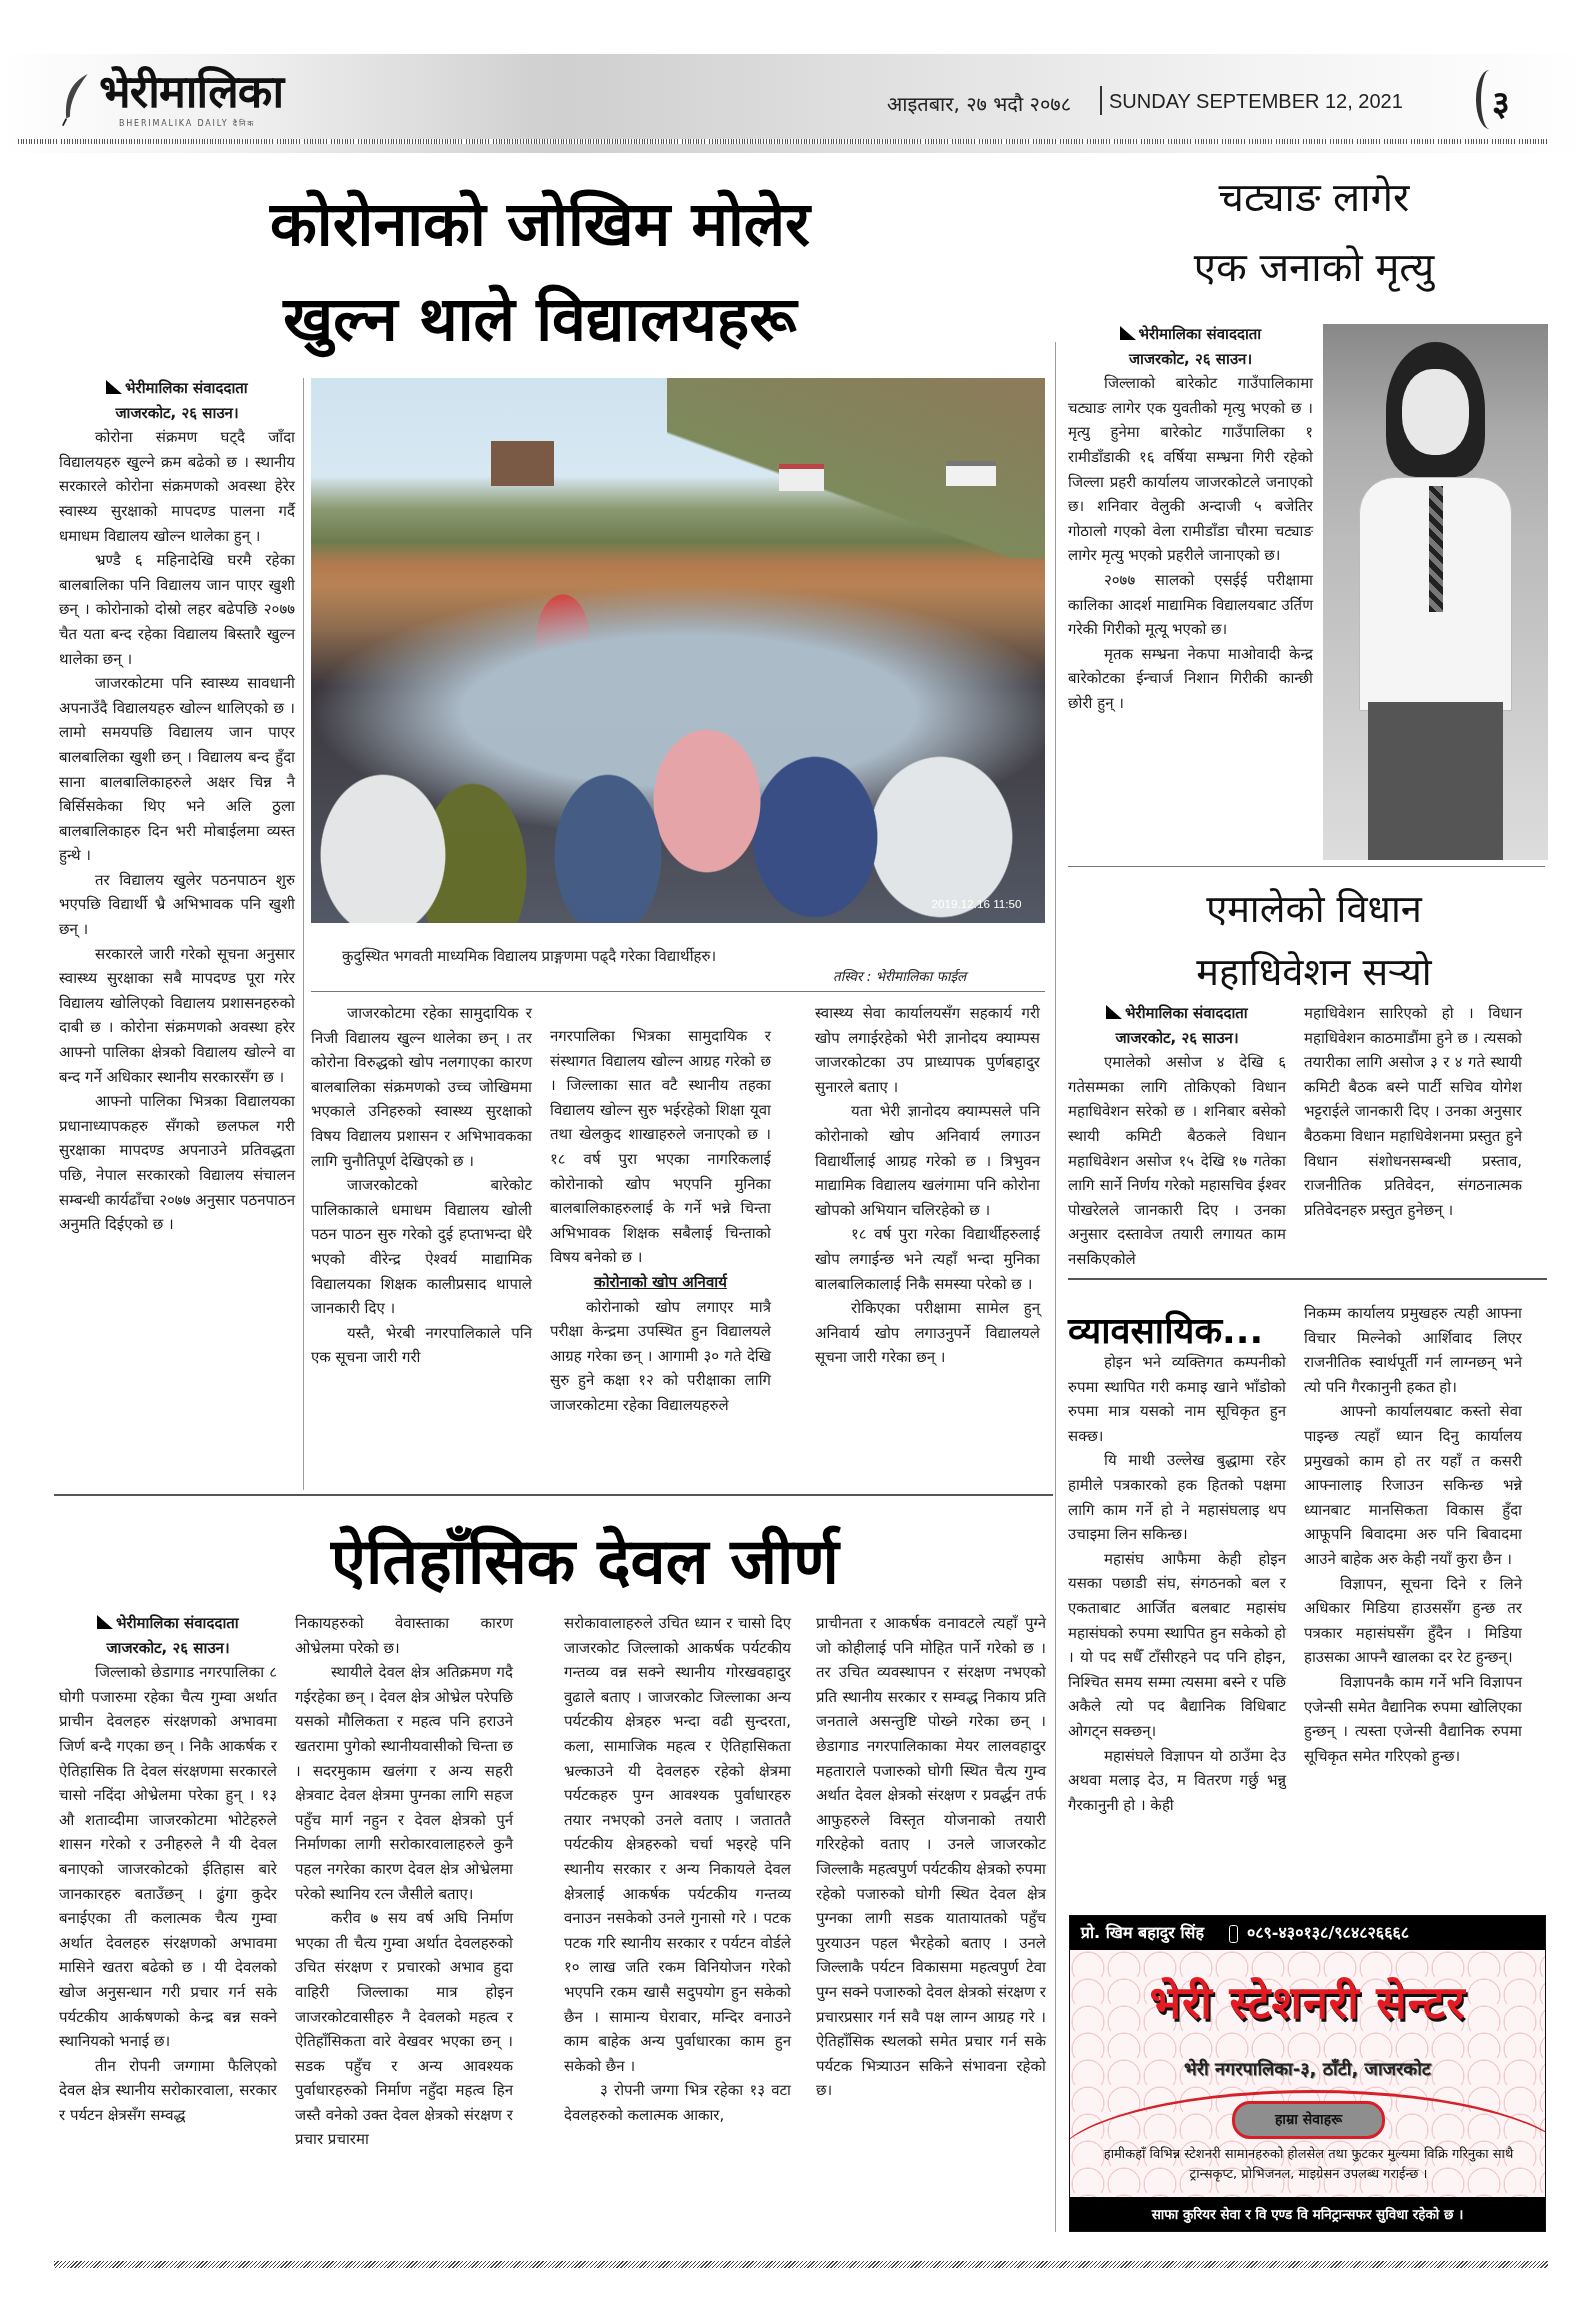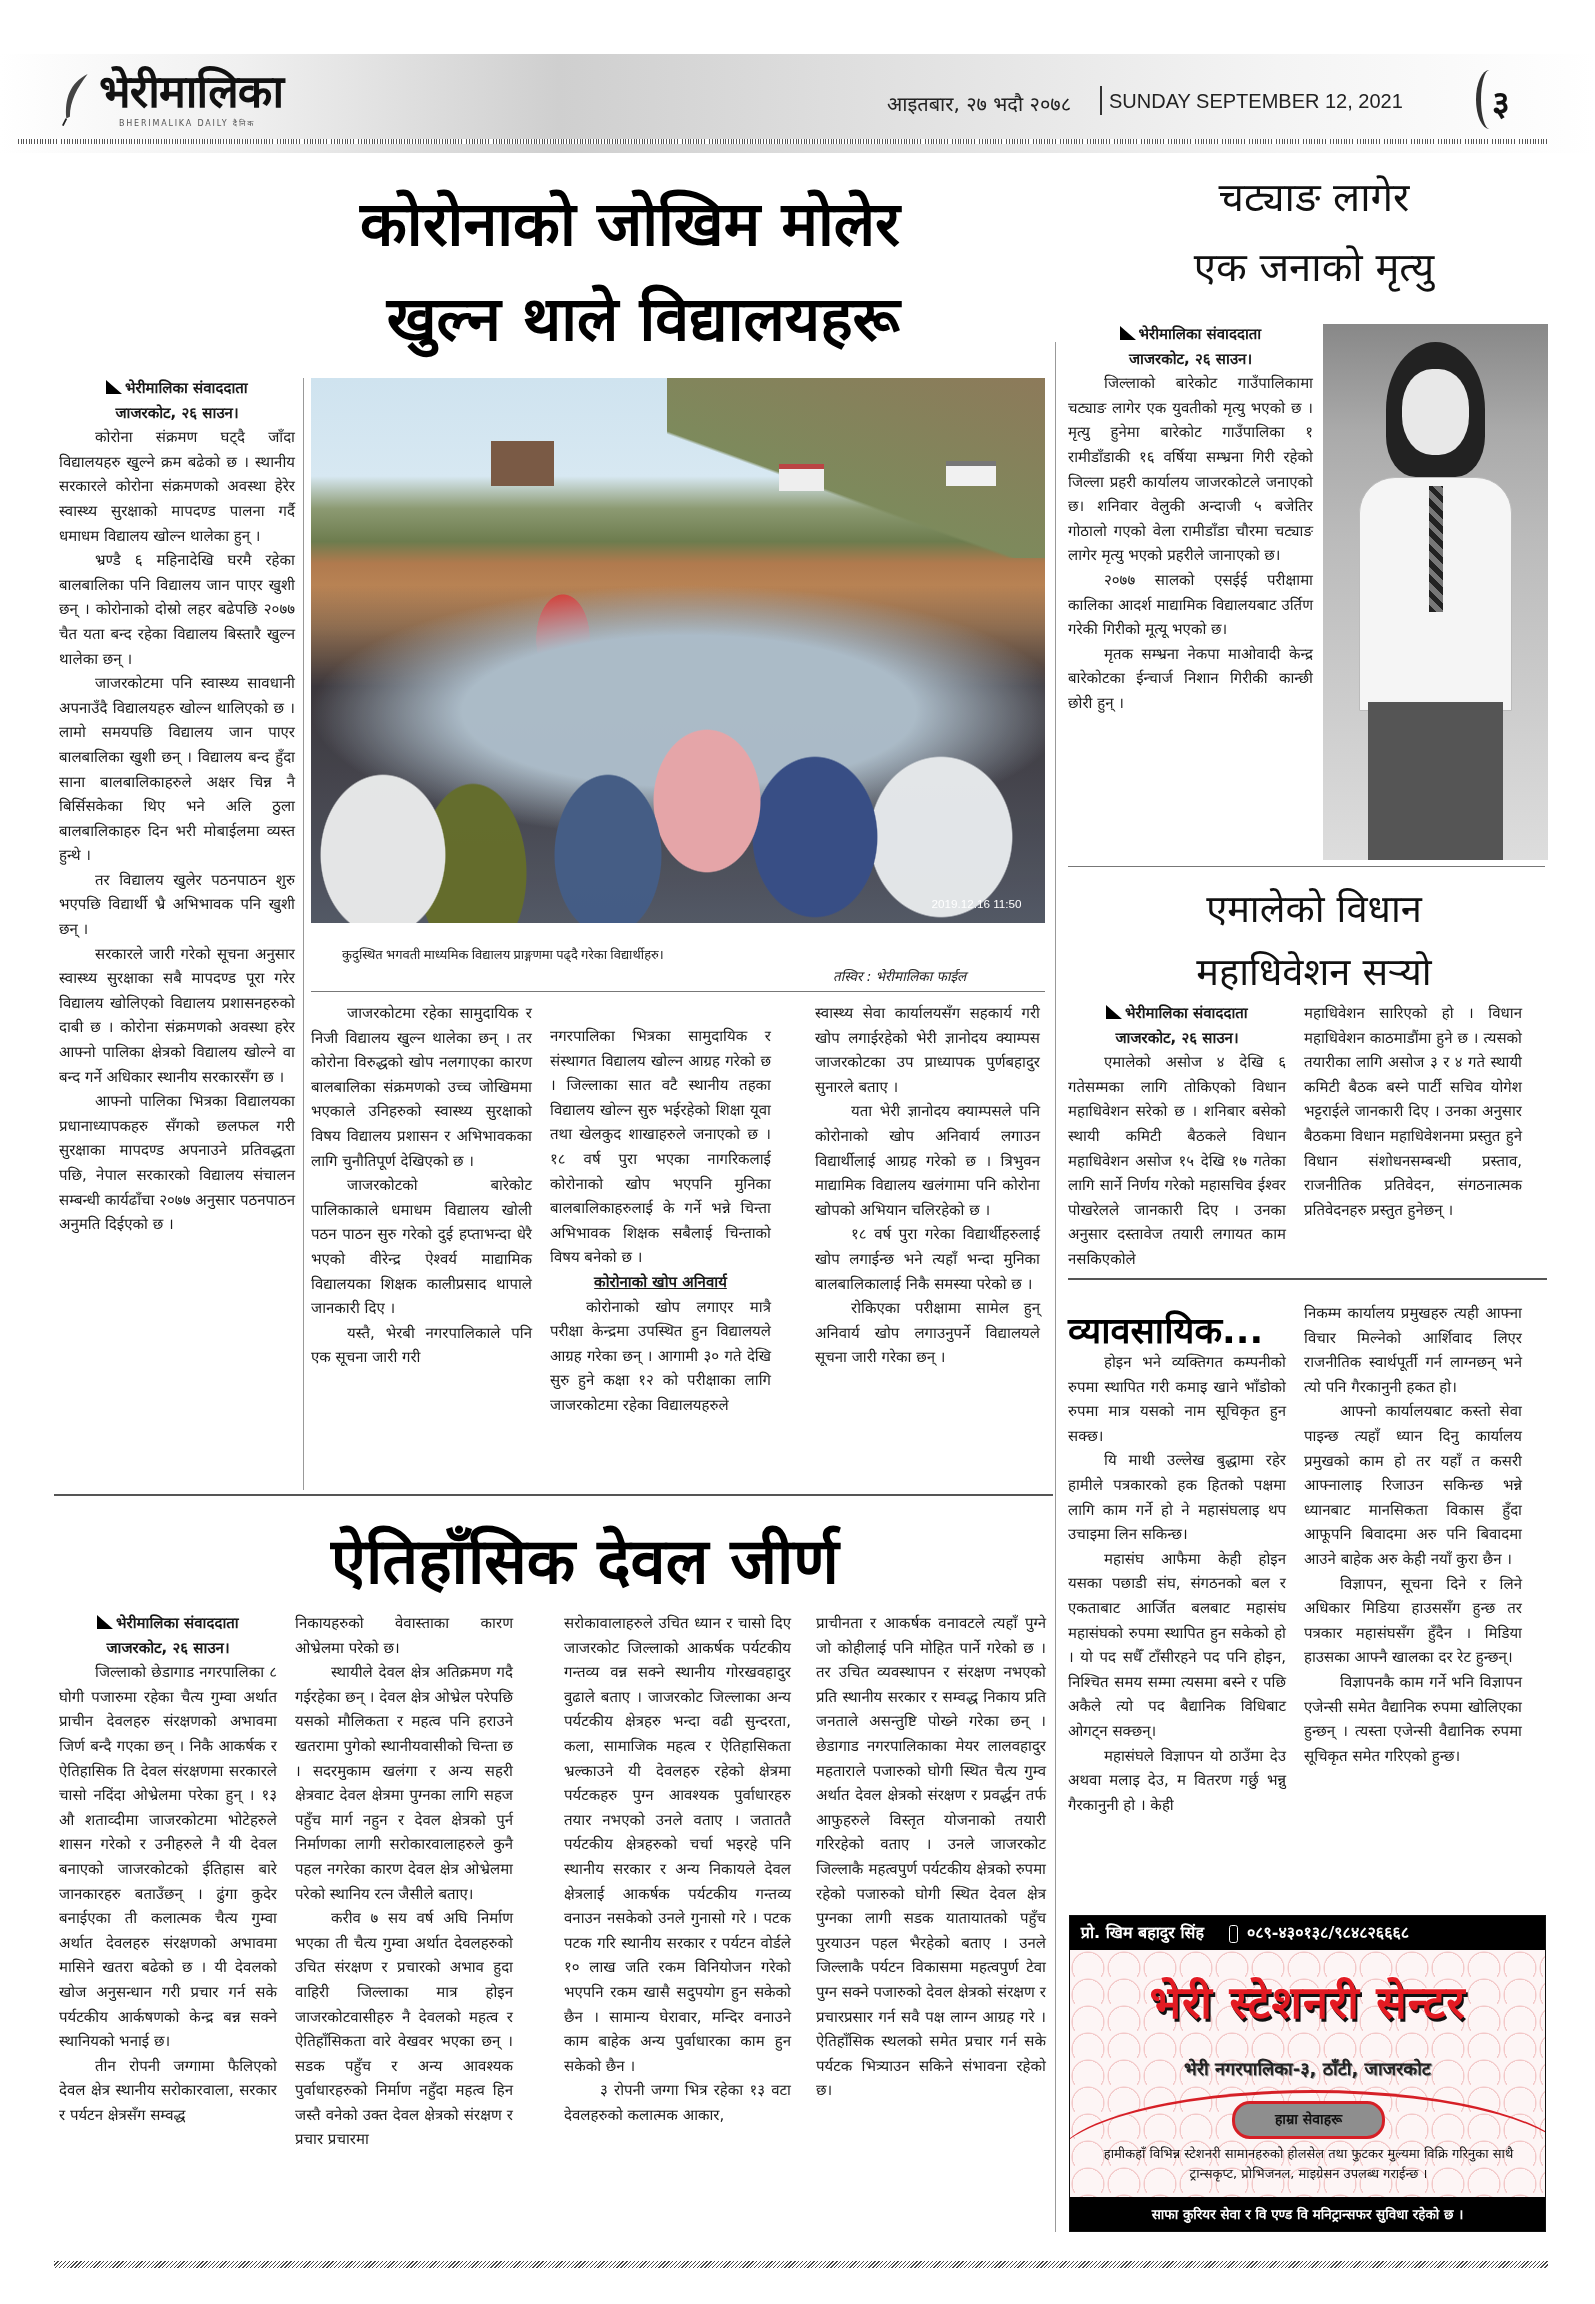--- a/index.html
+++ b/index.html
@@ -16,21 +16,21 @@
   .logo-text { left: 99px; top: 59px; font-family: "DejaVu Serif", serif; font-weight: bold; font-size: 45px; color: #111; letter-spacing: -0.9px; }
   .logo-sub { left: 119px; top: 117px; font-family: "DejaVu Sans", sans-serif; font-size: 8px; color: #555; letter-spacing: 1.8px; text-align: center; }
   .date-np { left: 887px; top: 90px; font-family: "DejaVu Sans", sans-serif; font-size: 20px; color: #222; }
   .date-sep { left: 1100px; top: 86px; width: 1.8px; height: 29px; background: #333; }
   .date-en { left: 1109px; top: 90px; font-family: "Liberation Sans", sans-serif; font-size: 20px; color: #222; }
   .page-num { left: 1476px; top: 70px; width: 54px; height: 59px; }
   .page-num-bracket { position: absolute; left: 0; top: 0; width: 27px; height: 59px; border-radius: 50% 0 0 50%; border-left: 5.4px solid #333; }
   .page-num-digit { position: absolute; left: 16px; top: 9px; font-size: 34px; font-weight: bold; color: #111; }
 
   
-  .h-main { left: 180px; top: 176px; width: 720px; text-align: right; font-family: "DejaVu Sans", sans-serif; font-weight: bold; font-size: 61px; line-height: 95px; color: #000; }
+  .h-main { left: 180px; top: 176px; width: 720px; text-align: center; font-family: "DejaVu Sans", sans-serif; font-weight: bold; font-size: 61px; line-height: 95px; color: #000; }
   .h-side { left: 1080px; top: 162px; width: 468px; text-align: center; font-family: "DejaVu Sans", sans-serif; font-size: 40px; line-height: 70px; color: #111; }
   .h-uml { left: 1080px; top: 878px; width: 468px; text-align: center; font-family: "DejaVu Sans", sans-serif; font-size: 38px; line-height: 63px; color: #111; }
   .h-deval { left: 234px; top: 1517px; width: 702px; text-align: center; font-family: "DejaVu Sans", sans-serif; font-weight: bold; font-size: 63px; line-height: 90px; color: #000; }
   .h-byav { left: 1068px; top: 1305px; font-family: "DejaVu Sans", sans-serif; font-weight: bold; font-size: 36px; color: #000; }
 
   
   .col { position: absolute; font-family: "DejaVu Sans", sans-serif; font-size: 15px; line-height: 24.6px; text-align: justify; color: #1a1a1a; }
   .col p { text-indent: 2.4em; }
   .col p.noindent { text-indent: 0; }
   .col .sub { text-align: center; font-weight: bold; text-indent: 0; text-decoration: underline; }
@@ -51,21 +51,21 @@
       radial-gradient(ellipse 54px 90px at 162px 288px, #5d6b2a 0 98%, transparent 100%),
       radial-gradient(ellipse 54px 81px at 297px 270px, #3b5a8a 0 98%, transparent 100%),
       radial-gradient(ellipse 54px 72px at 396px 216px, #e9a8b0 0 98%, transparent 100%),
       radial-gradient(ellipse 63px 81px at 504px 252px, #2d4a8a 0 98%, transparent 100%),
       radial-gradient(ellipse 72px 81px at 630px 252px, #e6eef5 0 98%, transparent 100%),
       radial-gradient(ellipse 378px 126px at 378px 126px, #a9bfd1 0 60%, transparent 100%),
       radial-gradient(ellipse 27px 45px at 252px 54px, #d63a36 0 98%, transparent 100%),
       linear-gradient(180deg, transparent 0%, #30303a 30%, #4b5668 100%);
     opacity: 0.92; }
   .photo-stamp { position: absolute; right: 23.4px; bottom: 12.6px; font-family: "Liberation Sans", sans-serif; font-size: 11.7px; color: #fff; }
-  .caption { left: 342px; top: 945px; font-family: Liberation Serif, serif; font-size: 13px; color: #222; }
+  .caption { left: 342px; top: 945px; font-family: Liberation Sans, sans-serif; font-size: 15px; color: #222; }
   .credit { left: 833px; top: 967px; font-family: "DejaVu Sans", sans-serif; font-size: 13.5px; font-style: italic; color: #222; }
 
   .photo-girl { left: 1323px; top: 324px; width: 225px; height: 536px;
     background: linear-gradient(180deg, #888 0%, #aaa 20%, #bbb 40%, #ddd 100%); overflow: hidden; filter: grayscale(1); }
   .girl-hair { position: absolute; left: 63px; top: 18px; width: 99px; height: 135px; border-radius: 50% 50% 30% 30%; background: #222; }
   .girl-face { position: absolute; left: 79px; top: 45px; width: 67px; height: 86px; border-radius: 45%; background: #e8e8e8; }
   .girl-body { position: absolute; left: 36px; top: 153px; width: 153px; height: 234px; border-radius: 36px 36px 0 0; background: #f5f5f5; border: 0.9px solid #bbb; }
   .girl-tie { position: absolute; left: 106px; top: 162px; width: 14.4px; height: 126px; background: repeating-linear-gradient(45deg, #222 0 5.4px, #777 5.4px 10.8px); }
   .girl-skirt { position: absolute; left: 45px; top: 378px; width: 135px; height: 158px; background: #555; }
 

